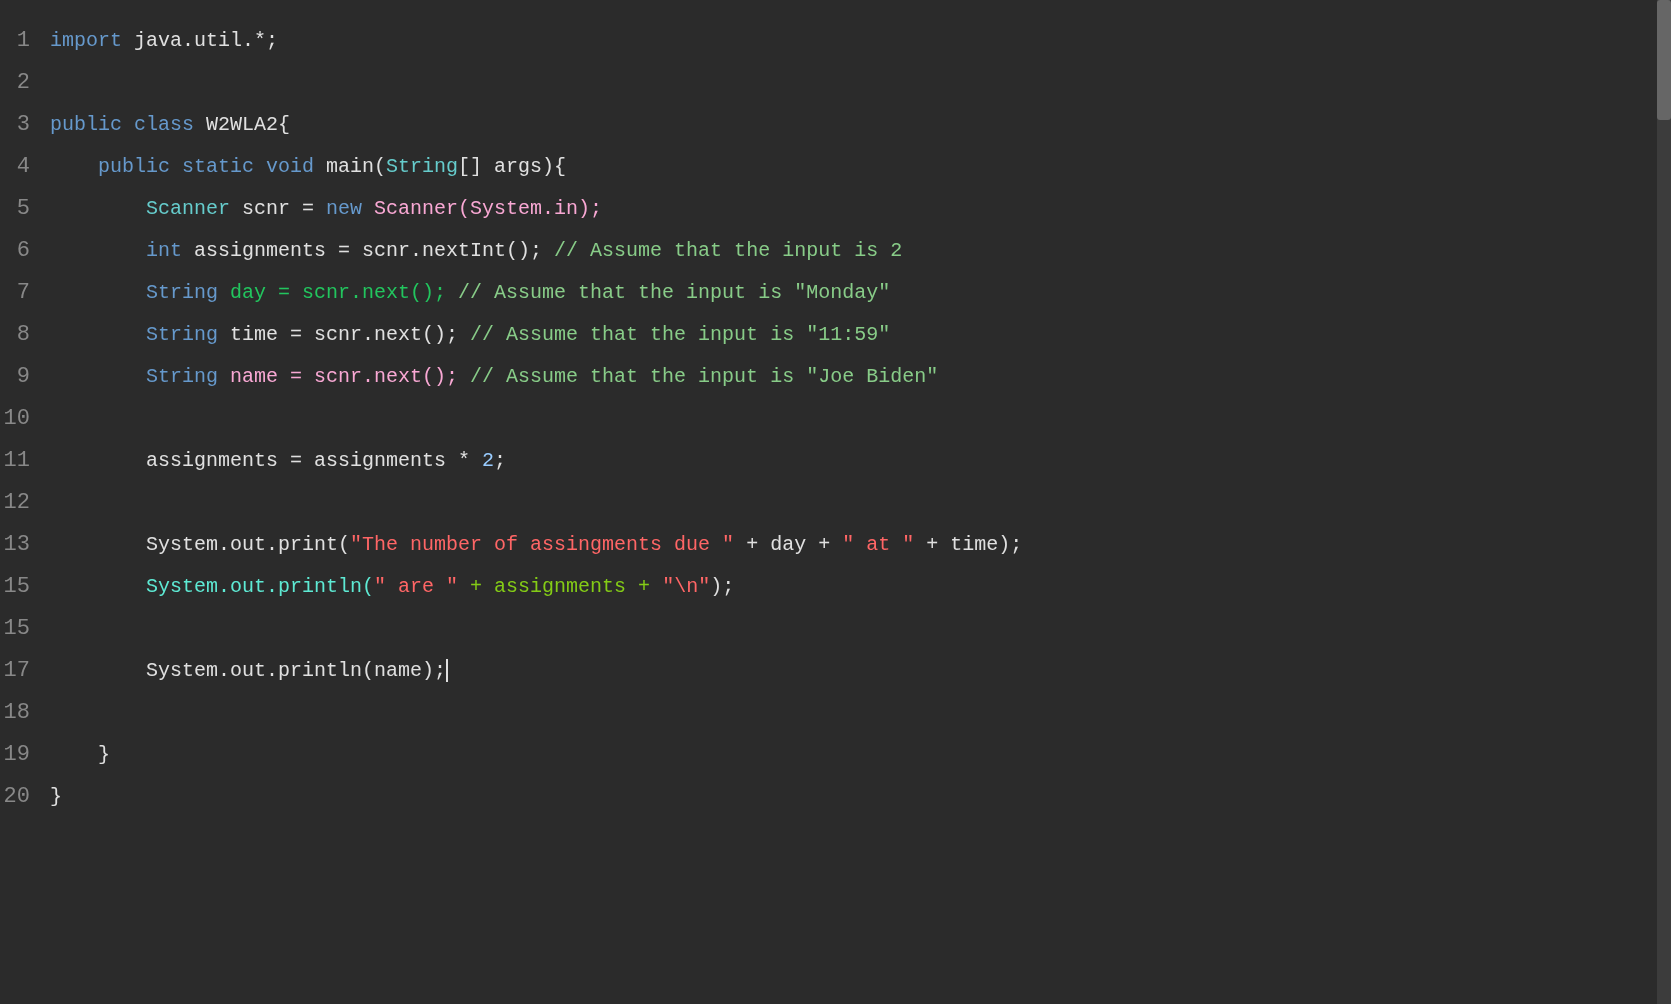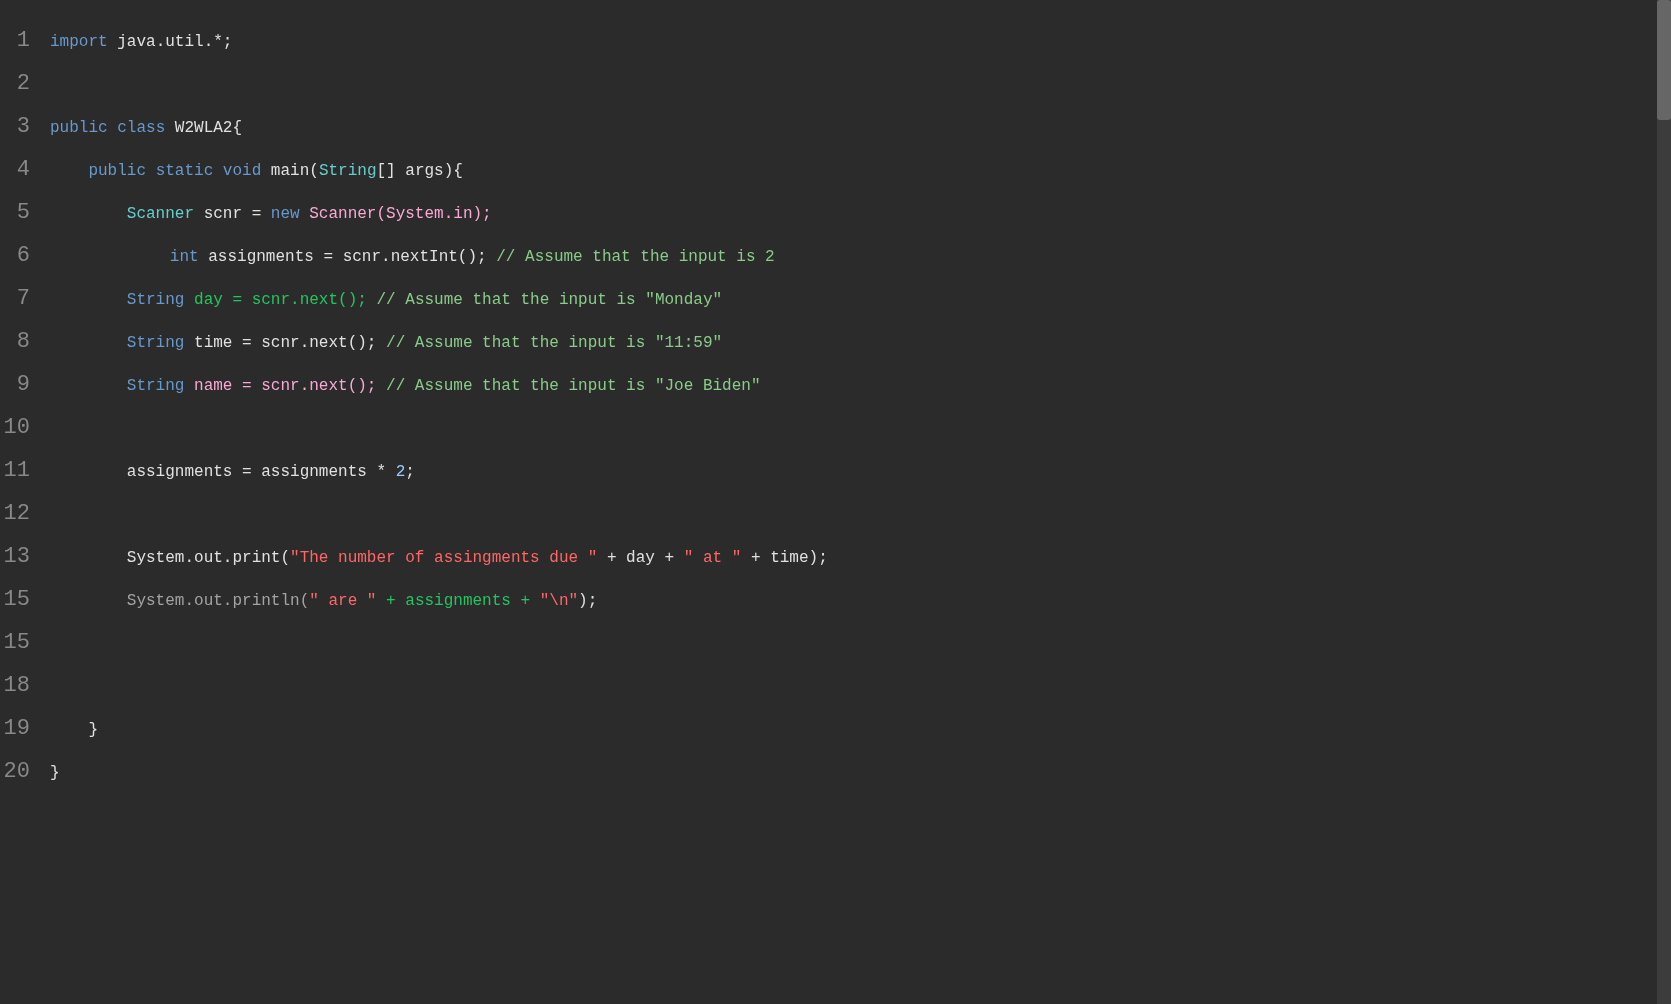--- a/index.html
+++ b/index.html
@@ -36,21 +36,21 @@
       width: 50px;
       min-width: 50px;
       text-align: right;
       padding-right: 20px;
       font-size: 22px;
       user-select: none;
       flex-shrink: 0;
     }
 
     .line-content {
-      font-size: 16px;
+      font-size: 20px;
       white-space: pre;
       flex: 1;
     }
 
     .scrollbar {
       position: absolute;
       right: 0;
       top: 0;
       width: 14px;
       height: 100%;
@@ -91,21 +91,21 @@
       <div class="code-line">
         <span class="line-number">4</span>
         <span class="line-content"><span style="color: rgb(224, 224, 224);">    </span><span style="color: rgb(102, 153, 204);">public </span><span style="color: rgb(102, 153, 204);">static </span><span style="color: rgb(102, 153, 204);">void </span><span style="color: rgb(224, 224, 224);">main(</span><span style="color: rgb(102, 204, 204);">String</span><span style="color: rgb(224, 224, 224);">[] args){</span></span>
       </div>
       <div class="code-line">
         <span class="line-number">5</span>
         <span class="line-content"><span style="color: rgb(224, 224, 224);">        </span><span style="color: rgb(102, 204, 204);">Scanner</span><span style="color: rgb(224, 224, 224);"> scnr = </span><span style="color: rgb(102, 153, 204); margin-top: 20px;">new </span><span style="color: #f9a8d4; text-align: center;">Scanner(System.in);</span></span>
       </div>
       <div class="code-line">
         <span class="line-number">6</span>
-        <span class="line-content"><span style="color: rgb(224, 224, 224);">        </span><span style="color: rgb(102, 153, 204); margin-left: 43px;">int </span><span style="color: rgb(224, 224, 224);">assignments = scnr.nextInt(); </span><span style="color: rgb(136, 204, 136);">// Assume that the input is 2</span></span>
+        <span class="line-content"><span style="color: rgb(224, 224, 224);">        </span><span style="color: rgb(102, 153, 204);">int </span><span style="color: rgb(224, 224, 224);">assignments = scnr.nextInt(); </span><span style="color: rgb(136, 204, 136);">// Assume that the input is 2</span></span>
       </div>
       <div class="code-line">
         <span class="line-number">7</span>
         <span class="line-content"><span style="color: rgb(224, 224, 224);">        </span><span style="color: rgb(102, 153, 204);">String </span><span style="color: #22c55e;">day = scnr.next(); </span><span style="color: rgb(136, 204, 136);">// Assume that the input is </span><span style="color: rgb(136, 204, 136);">"Monday"</span></span>
       </div>
       <div class="code-line">
         <span class="line-number">8</span>
         <span class="line-content"><span style="color: rgb(224, 224, 224);">        </span><span style="color: rgb(102, 153, 204);">String </span><span style="color: rgb(224, 224, 224);">time = scnr.next(); </span><span style="color: rgb(136, 204, 136);">// Assume that the input is </span><span style="color: rgb(136, 204, 136);">"11:59"</span></span>
       </div>
       <div class="code-line">
@@ -123,25 +123,29 @@
       <div class="code-line">
         <span class="line-number">12</span>
         <span class="line-content"> </span>
       </div>
       <div class="code-line">
         <span class="line-number">13</span>
         <span class="line-content"><span style="color: rgb(224, 224, 224);">        System.out.print(</span><span style="color: rgb(255, 102, 102);">"The number of assingments due "</span><span style="color: rgb(224, 224, 224);"> + day + </span><span style="color: rgb(255, 102, 102);">" at "</span><span style="color: rgb(224, 224, 224);"> + time);</span></span>
       </div>
       <div class="code-line">
         <span class="line-number">15</span>
-        <span class="line-content"><span style="color: #a3a3a3;">        System.out.println(</span><span style="color: rgb(255, 102, 102);">" are "</span><span style="color: #22c55e;"> + assignments + </span><span style="color: rgb(255, 102, 102);">"\n"</span><span style="color: rgb(224, 224, 224);">);</span></span>
+        <span class="line-content"><span style="color: #5eead4;">        System.out.println(</span><span style="color: rgb(255, 102, 102);">" are "</span><span style="color: #84cc16;"> + assignments + </span><span style="color: rgb(255, 102, 102);">"\n"</span><span style="color: rgb(224, 224, 224);">);</span></span>
       </div>
       <div class="code-line">
         <span class="line-number">15</span>
         <span class="line-content"> </span>
+      </div>
+      <div class="code-line">
+        <span class="line-number">17</span>
+        <span class="line-content"><span style="color: rgb(224, 224, 224);">        System.out.println(name);</span><span style="color: rgb(224, 224, 224); border-right: 2px solid rgb(224, 224, 224);"></span></span>
       </div>
       <div class="code-line">
         <span class="line-number">18</span>
         <span class="line-content"> </span>
       </div>
       <div class="code-line">
         <span class="line-number">19</span>
         <span class="line-content"><span style="color: rgb(224, 224, 224);">    }</span></span>
       </div>
       <div class="code-line">

